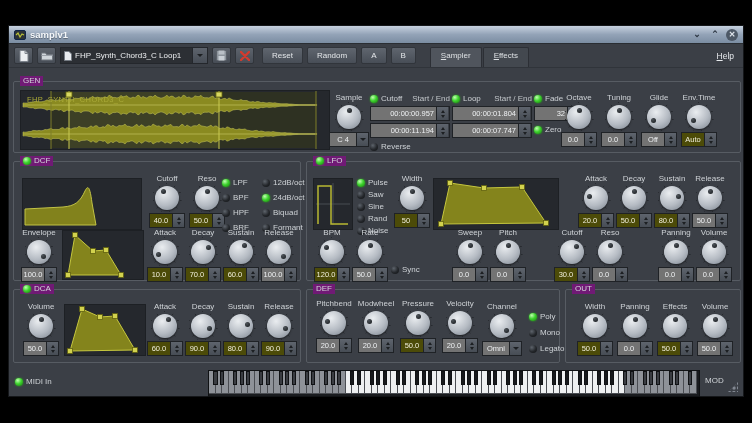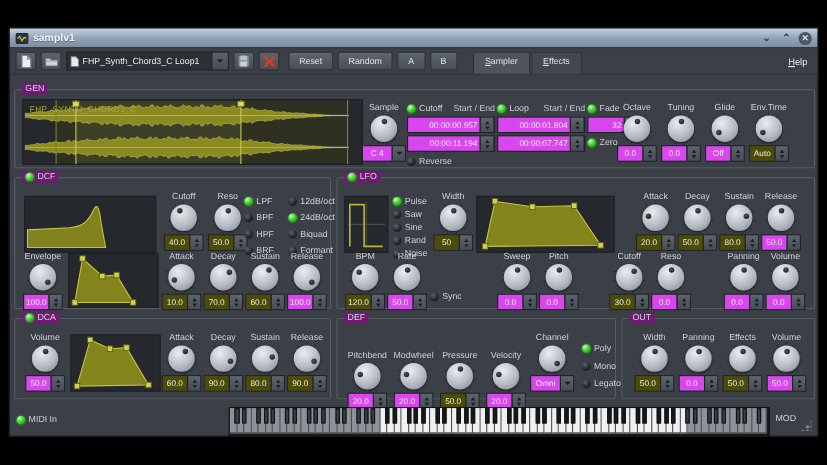--- a/index.html
+++ b/index.html
@@ -32,21 +32,21 @@
   .lrow{display:flex;align-items:center;gap:3px;font-size:8px;color:#ced2d6;line-height:10px;white-space:nowrap}
   .mut{color:#c2c6ca}
   
   .krow{position:absolute;display:flex;gap:2px}
   .kc{width:38px;display:flex;flex-direction:column;align-items:center;flex:none}
   .klabel{font-size:8px;color:#ced2d6;white-space:nowrap;height:10px;line-height:10px}
   .knob{width:24px;height:24px;border-radius:50%;background:radial-gradient(circle at 38% 30%,#eaedf0,#b5bbc3 55%,#8territory 90%,#6f7781);background:radial-gradient(circle at 38% 30%,#eaedf0,#b5bbc3 55%,#878f99 90%,#6f7781);box-shadow:0 1px 2px rgba(0,0,0,.55);position:relative;margin:2px 0 3px}
   .knob::before{content:"";position:absolute;inset:-3px;border-radius:50%;background:repeating-conic-gradient(from -137deg,#272a2f 0 3deg,transparent 3deg 33.75deg);-webkit-mask:radial-gradient(circle,transparent 60%,#000 62%);mask:radial-gradient(circle,transparent 60%,#000 62%)}
   .knob .dot{position:absolute;width:5px;height:5px;border-radius:50%;background:radial-gradient(circle at 35% 30%,#4c5258,#15181b)}
   .spin{display:flex;height:13px;border:1px solid #1f2226;box-sizing:content-box}
-  .spin .val{width:22px;background:#d946ef;color:#eef0f2;font-size:7.5px;display:flex;align-items:center;justify-content:center;white-space:nowrap}
+  .spin .val{width:22px;background:#737373;color:#eef0f2;font-size:7.5px;display:flex;align-items:center;justify-content:center;white-space:nowrap}
   .spin .val.cval{width:26px}
   .spin.hl .val{background:#4c4b08;color:#f1efdc}
   .btns{width:11px;background:linear-gradient(#5e646d,#474d55);border-left:1px solid #1f2226;display:flex;flex-direction:column;align-items:center;justify-content:center;gap:2px}
   .uar{width:0;height:0;border-left:2.5px solid transparent;border-right:2.5px solid transparent;border-bottom:3px solid #1c1f22}
   .dar{width:0;height:0;border-left:2.5px solid transparent;border-right:2.5px solid transparent;border-top:3px solid #1c1f22}
   .car{width:0;height:0;border-left:3px solid transparent;border-right:3px solid transparent;border-top:3.5px solid #1c1f22}
   .vblock{position:absolute;display:flex;flex-direction:column;gap:2px;font-size:8px;color:#ced2d6}
   .tspin .val{width:63px;justify-content:flex-end;padding-right:2px}
   .fadespin .val{width:30px;justify-content:flex-end;padding-right:2px}
   .gfx{position:absolute;background:#25282d;border:1px solid #1d2024}
@@ -734,21 +734,21 @@
               </div>
             </div>
           </div>
         </div>
     </div>
 
     <div class="grp" style="left:297px;top:221px;width:254px;height:74px">
       <div class="gtitle">
           <span>DEF</span>
         </div>
-      <div class="krow" style="left:8px;top:28px;gap:4px">
+      <div class="krow" style="left:8px;top:9px;gap:4px">
           <div class="kc">
             <div class="klabel">Pitchbend</div>
             <div class="knob">
               <div class="dot" style="left: 2.58618px; top: 8.40496px;"></div>
             </div>
             <div class="spin">
               <div class="val">20.0</div>
               <div class="btns">
                 <i class="uar"></i>
                 <i class="dar"></i>

